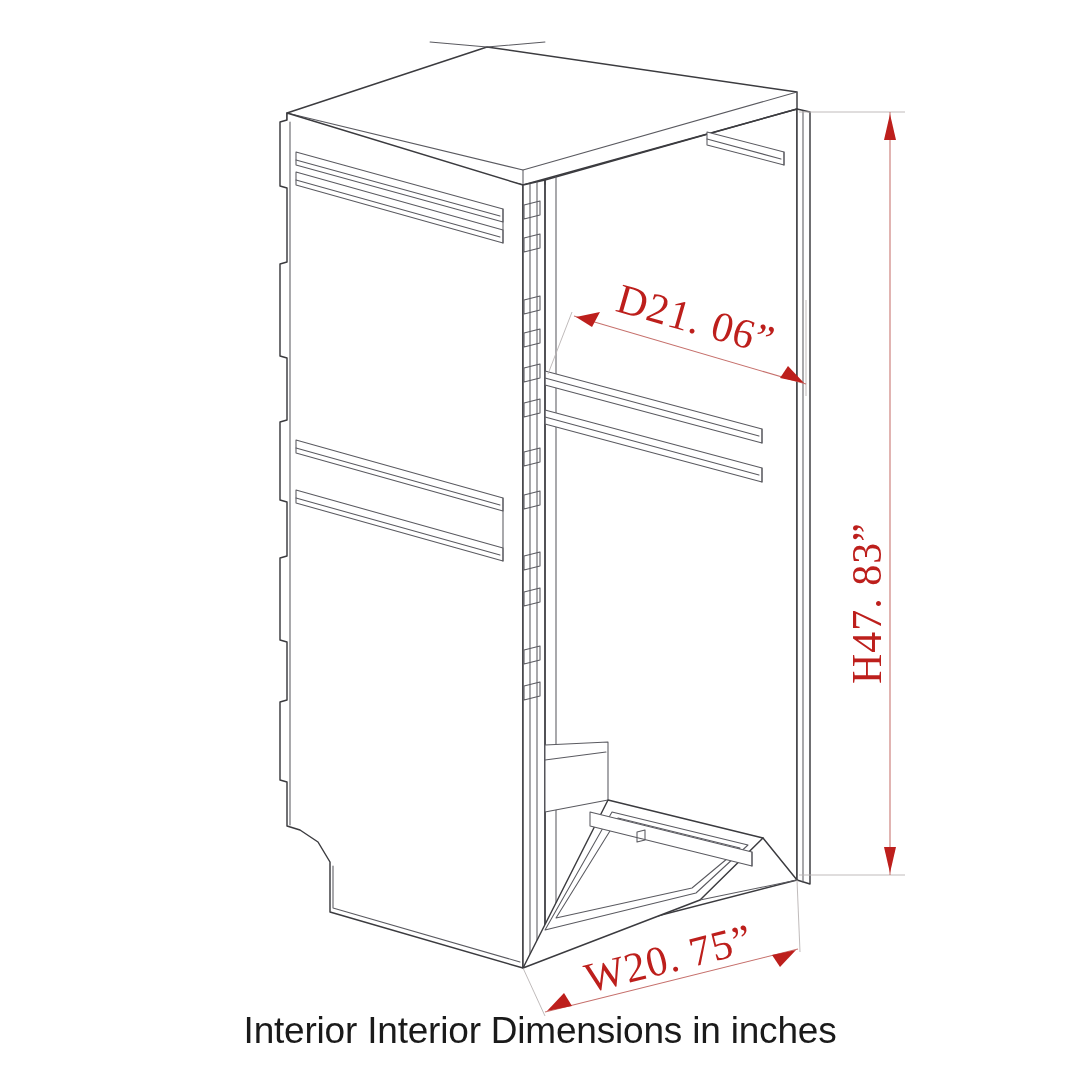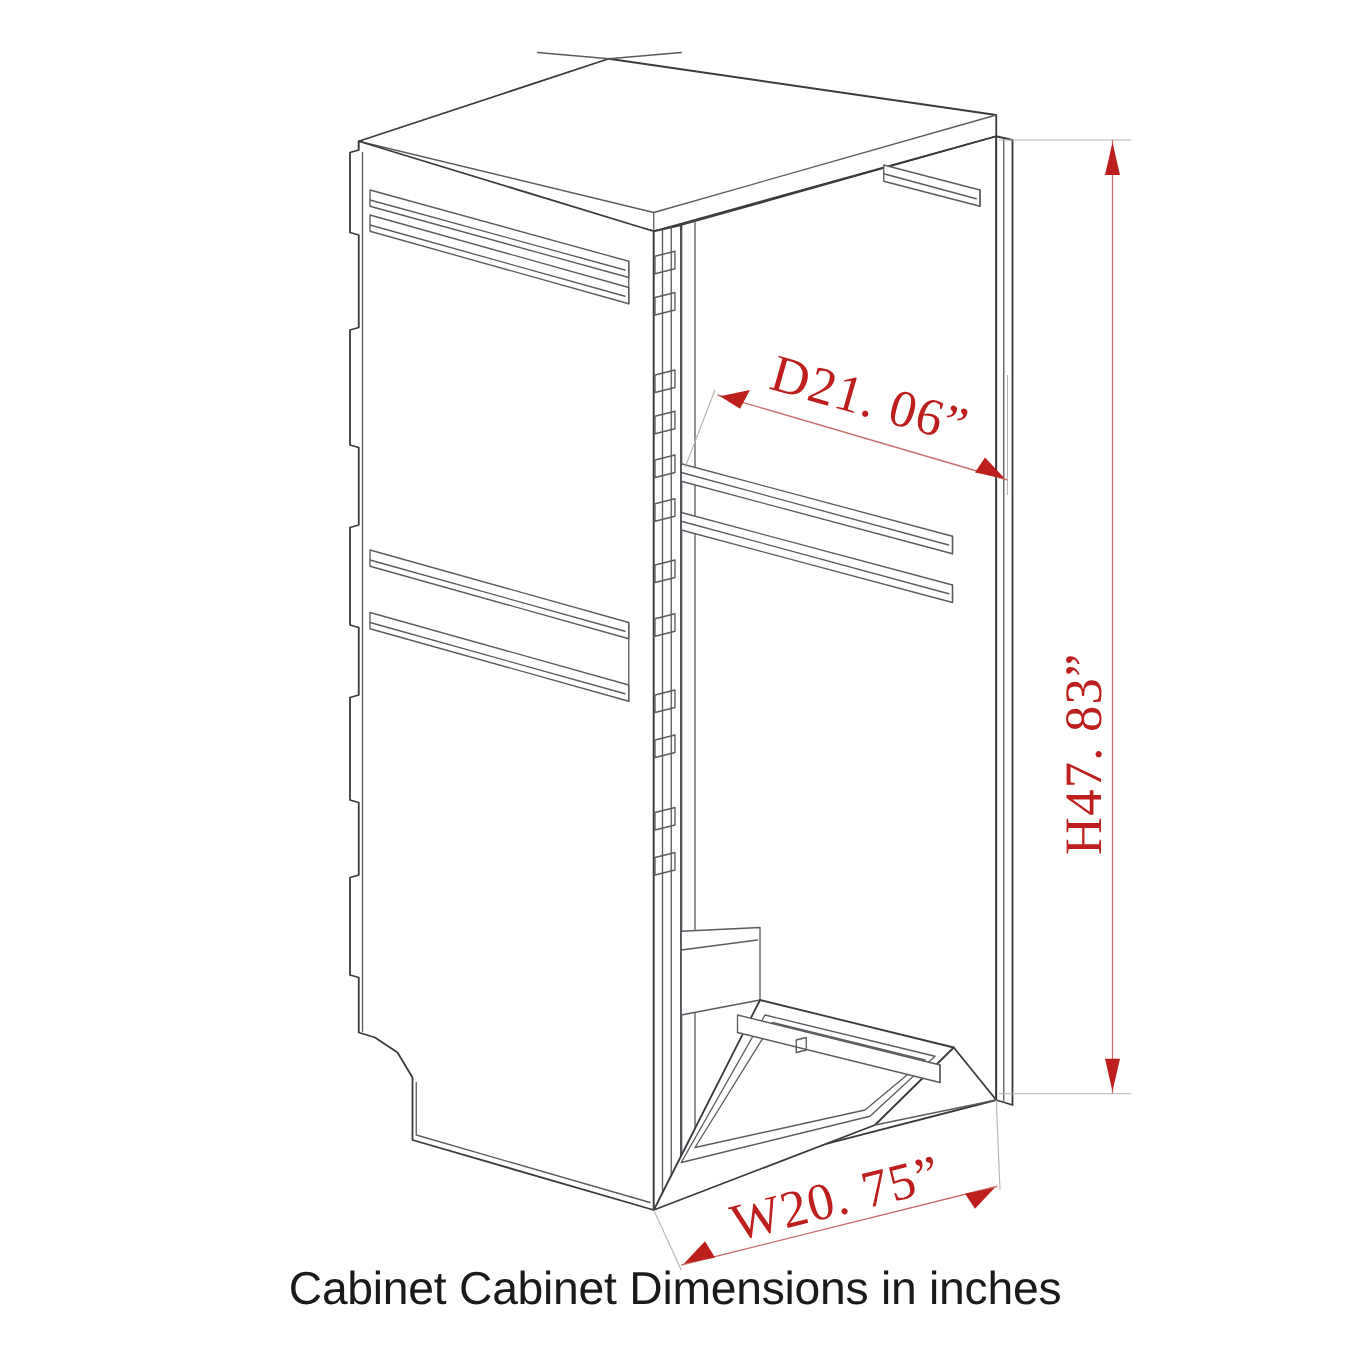--- a/index.html
+++ b/index.html
@@ -242,15 +242,15 @@
       <line class="extline" x1="523" y1="968" x2="545" y2="1016"></line>
       <line class="extline" x1="797" y1="880" x2="800" y2="952"></line>
       <line class="dimline" x1="545" y1="1012" x2="798" y2="949"></line>
       <polygon class="arrow" points="547,1011 572,1006 564,993"></polygon>
       <polygon class="arrow" points="796,950 772,955 780,967"></polygon>
       <text class="dimtext" transform="translate(672,972) rotate(-14)" text-anchor="middle">W20. 75”</text>
     </g>
 
   </svg>
 
-  <div class="caption">Cabinet Cabinet Dimensions in inches</div>
+  <div class="caption">Interior Interior Dimensions in inches</div>
 
 </div>
 
 </body></html>

